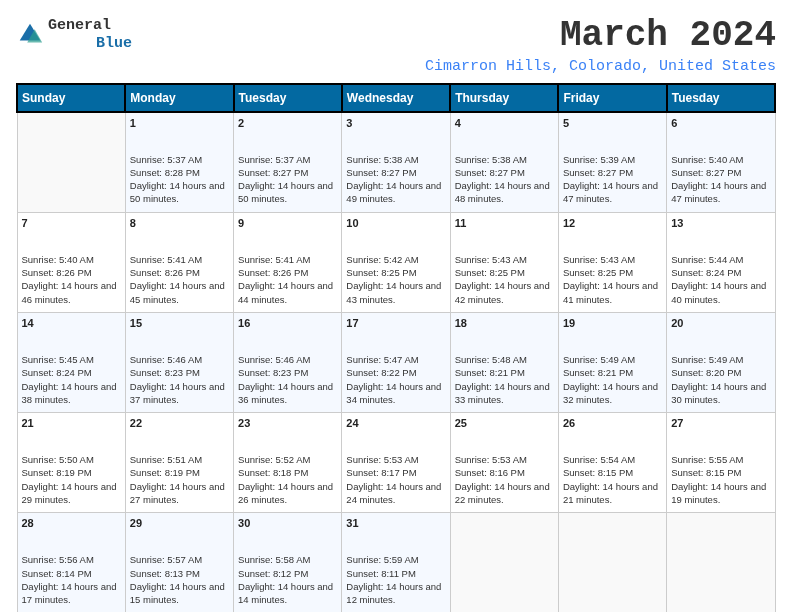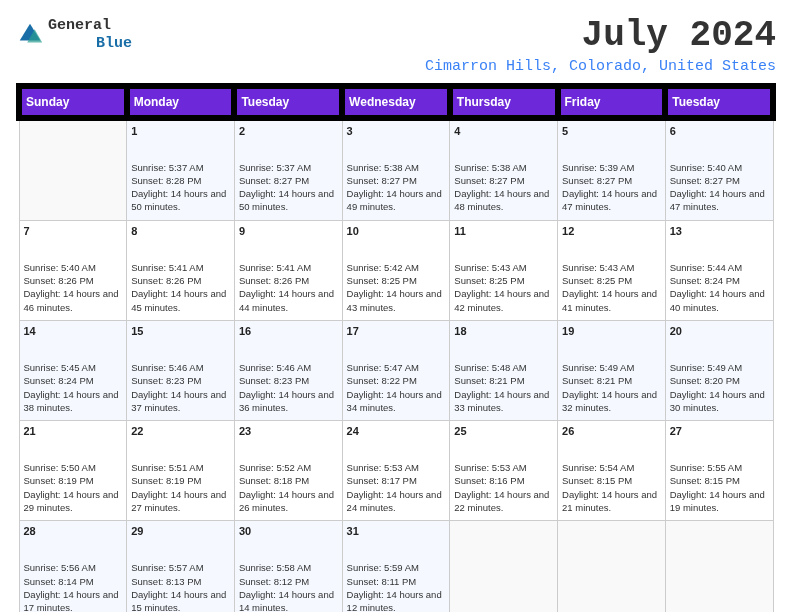--- a/index.html
+++ b/index.html
@@ -49,27 +49,27 @@
     .location-title {
       font-size: 15px;
       color: #3b82f6;
       margin-top: 2px;
     }
     table {
       width: 100%;
       border-collapse: collapse;
     }
     thead tr th {
-      background: #6d28d9;
+      background: #0369a1;
       color: #fff;
       font-size: 12px;
       font-weight: bold;
       padding: 6px 4px;
       text-align: left;
-      border: 6px solid #000000;
+      border: 2px solid #000000;
     }
     tbody tr td {
       border: 1px solid #ccc;
       vertical-align: top;
       padding: 4px 4px 6px 4px;
       font-size: 10px;
       color: #333;
       width: calc(100% / 7);
       min-height: 80px;
       background: #fff;
@@ -105,21 +105,21 @@
     <svg class="logo-icon" viewBox="0 0 30 30">
       <polygon points="15,4 26,22 4,22" fill="#1a6ea8"></polygon>
       <polygon points="20,10 28,24 12,24" fill="#2a9d8f" opacity="0.7"></polygon>
     </svg>
     <div>
       <span class="logo-text-general">General</span><br>
       <span class="logo-text-blue">Blue</span>
     </div>
   </div>
   <div class="title-block">
-    <div class="month-title">July 2024</div>
+    <div class="month-title">March 2024</div>
     <div class="location-title">Cimarron Hills, Colorado, United States</div>
   </div>
 </div>
 
 <table>
   <thead>
     <tr id="weekday-header">
     <th>Sunday</th>
         <th>Monday</th>
         <th>Tuesday</th>

